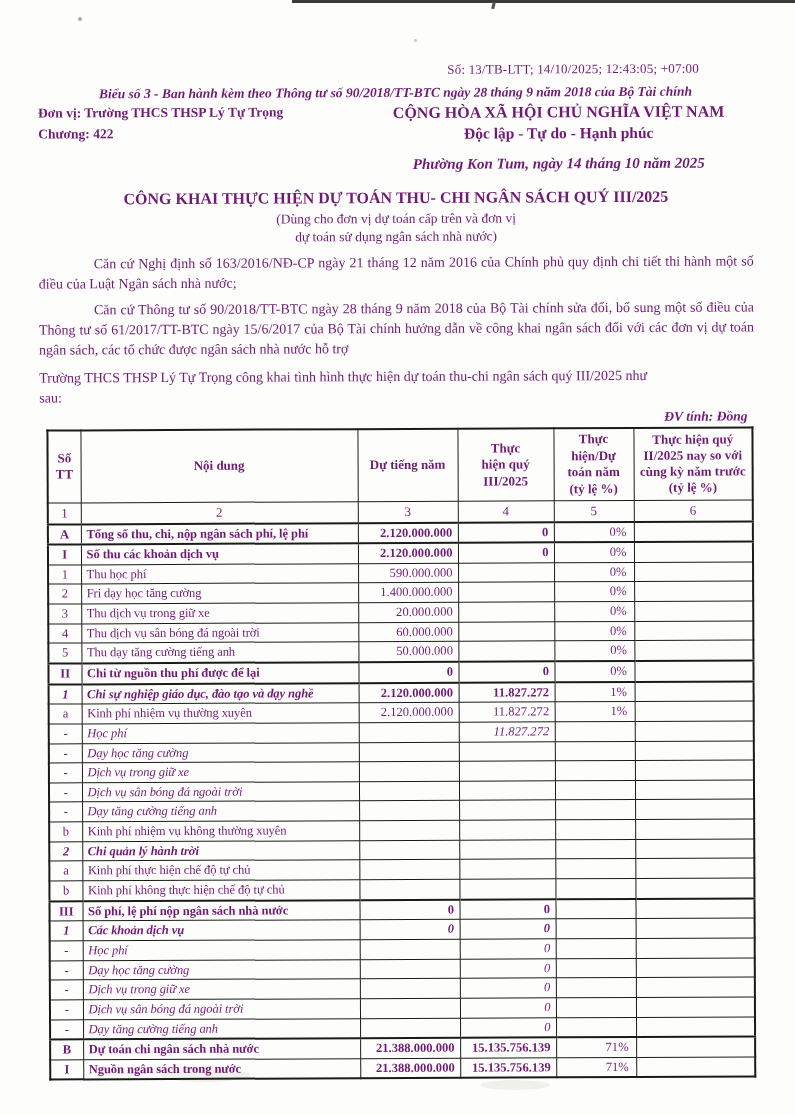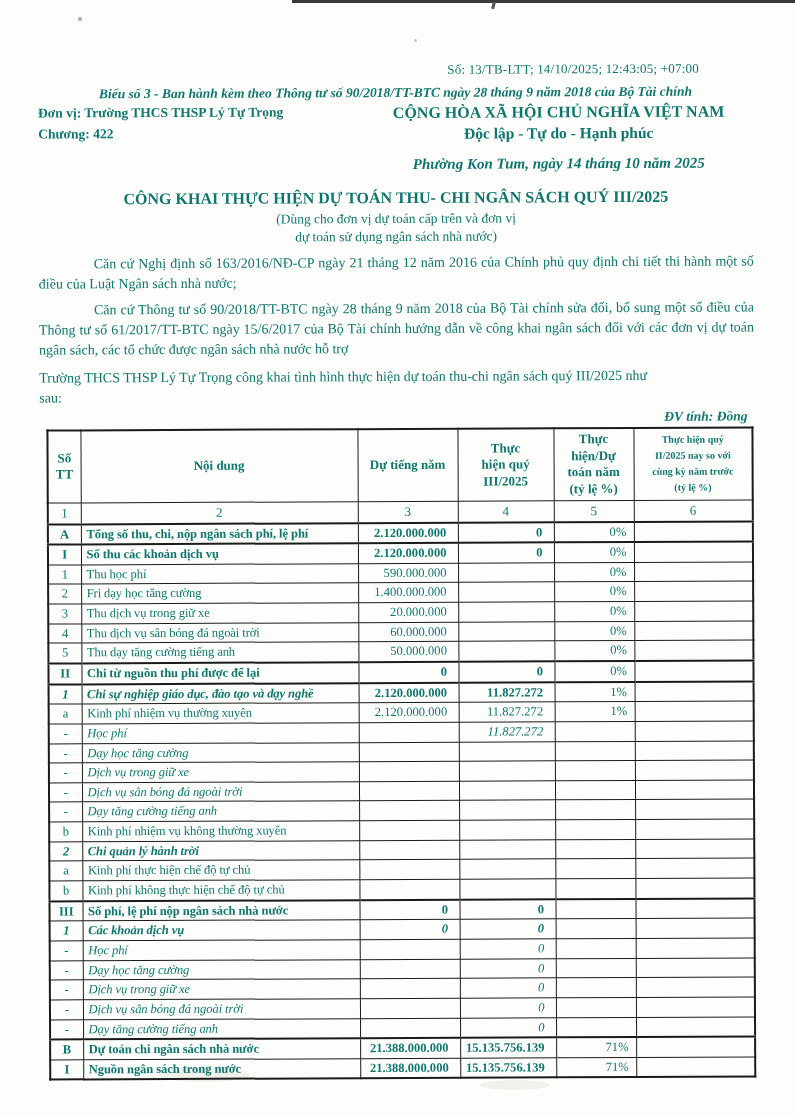--- a/index.html
+++ b/index.html
@@ -1,17 +1,17 @@
 <!DOCTYPE html>
 <html><head>
 <meta charset="utf-8">
 <style>
   html,body{margin:0;padding:0;background:#e8e8e8;}
   .page{position:relative;width:795px;height:1115px;background:#fdfdfb;overflow:hidden;
-        font-family:"Liberation Serif","DejaVu Serif",serif;color:#0f766e;}
+        font-family:"Liberation Serif","DejaVu Serif",serif;color:#701a75;}
   .scan-top{position:absolute;top:0;left:292px;width:503px;height:3px;background:#3a3a3a;}
   .speck-a{position:absolute;left:78px;top:17px;width:4px;height:4px;background:#aaa;border-radius:50%;}
   .speck-b{position:absolute;left:414px;top:39px;width:3px;height:3px;background:#c6c6c2;border-radius:50%;}
   .speck-c{position:absolute;left:492px;top:2px;width:3px;height:7px;background:#555;transform:rotate(14deg);}
   .smudge{position:absolute;background:#f1f1ec;border-radius:50%;}
   .sm1{left:160px;top:1068px;width:90px;height:14px;}
   .sm2{left:480px;top:1080px;width:70px;height:10px;}
 
   .content{position:absolute;inset:0;transform:rotate(-0.25deg);transform-origin:50% 50%;}
 
@@ -31,27 +31,27 @@
   .p1{margin-top:8px;text-indent:55px;}
   .p2{margin-top:6px;text-indent:55px;}
   .p3{margin-top:8px;white-space:pre-line;}
   .dv{text-align:right;padding-right:47px;font-weight:bold;font-style:italic;font-size:13.5px;margin-top:3px;}
 
   table{border-collapse:collapse;table-layout:fixed;width:705px;margin:2px 0 0 47px;}
   th,td{border:1.5px solid #1b1b1b;padding:0;}
   table{border:2px solid #1b1b1b;}
   thead th{font-weight:bold;font-size:13px;line-height:16.5px;text-align:center;
            vertical-align:middle;white-space:pre-line;}
-  thead th.small{font-size:10px;line-height:16px;}
+  thead th.small{font-size:13px;line-height:16px;}
   tr.head-main{height:72px;}
   tr.head-idx td{height:20px;text-align:center;font-size:13px;line-height:20px;}
   tbody td{height:18.65px;line-height:18.6px;font-size:12.6px;white-space:nowrap;overflow:hidden;}
   td.no{text-align:center;}
   td.lbl{padding-left:5px;letter-spacing:-.1px;}
-  td.num{text-align:right;padding-right:11px;}
+  td.num{text-align:right;padding-right:5px;}
   td.pct{text-align:right;padding-right:7px;}
   .b{font-weight:bold;}
   .i{font-style:italic;}
   .bi{font-weight:bold;font-style:italic;}
   tbody tr.sep td{border-top-width:2.5px;}
 </style>
 </head>
 <body>
 
 <div class="page">

